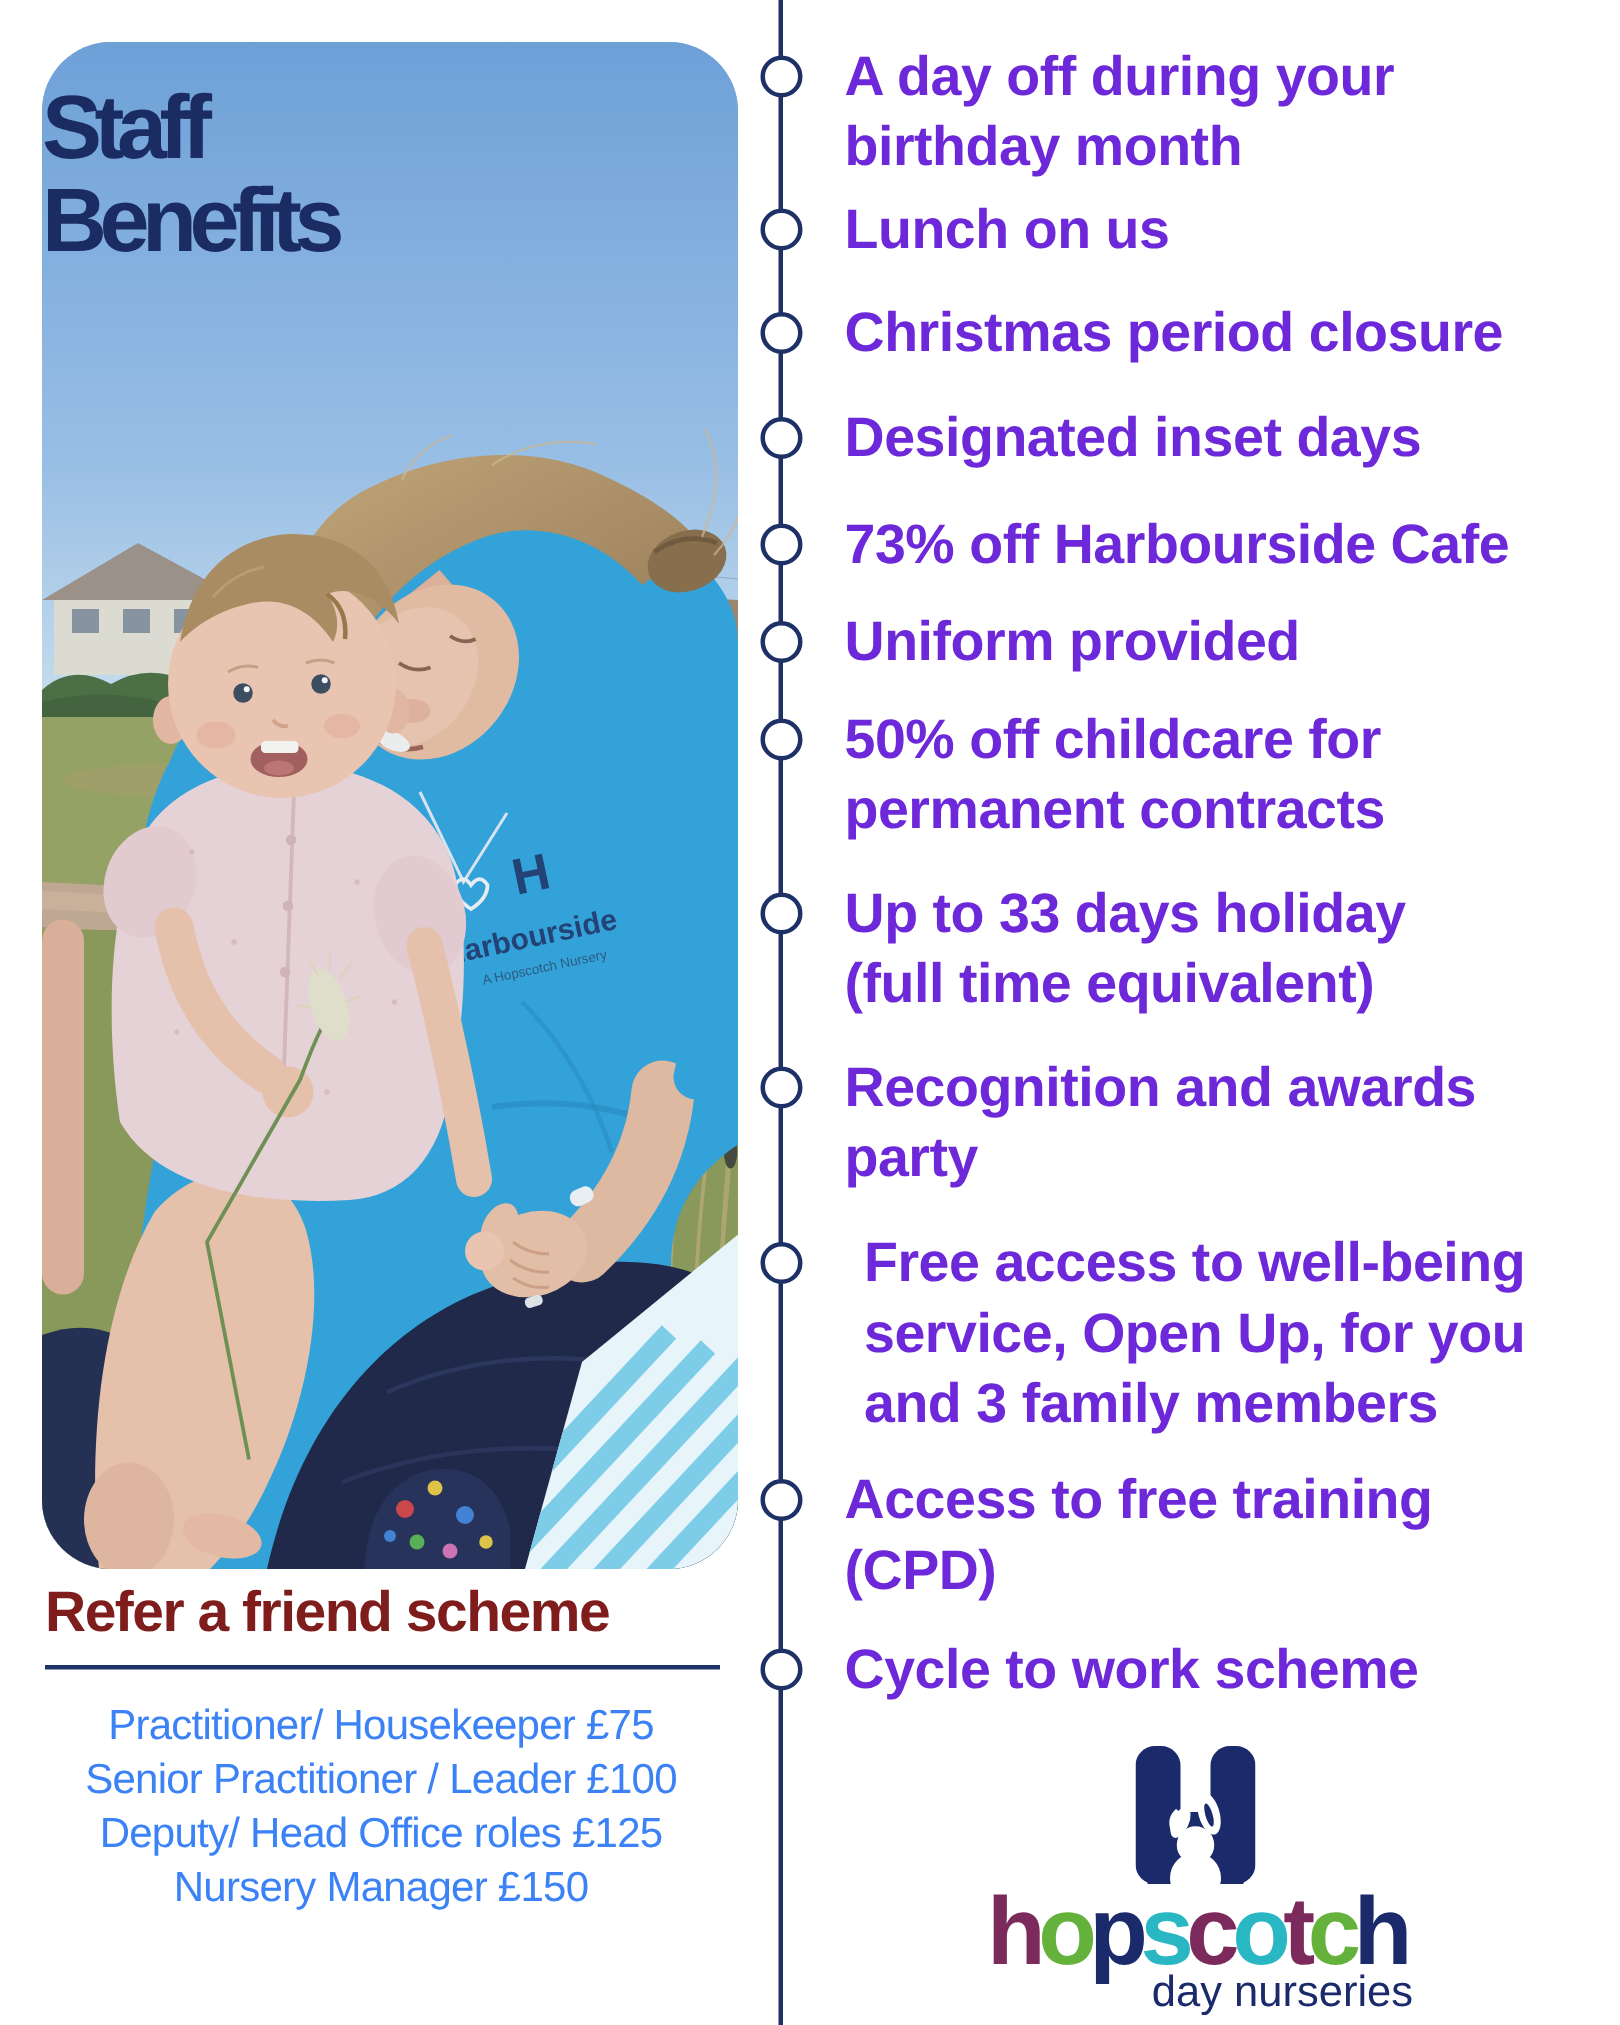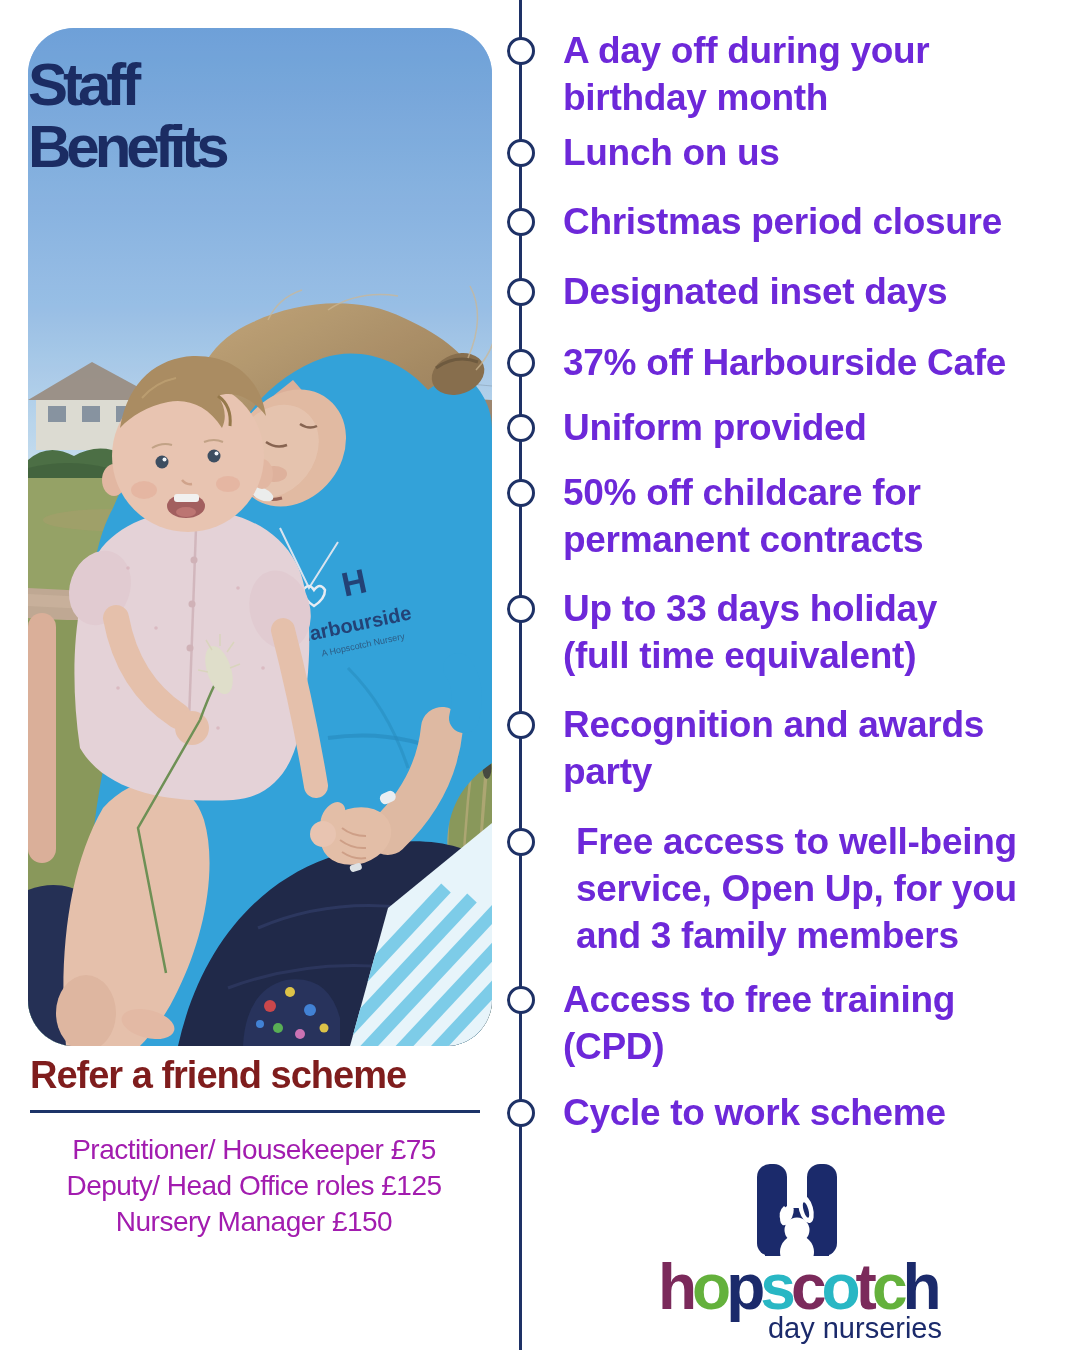--- a/index.html
+++ b/index.html
@@ -30,21 +30,21 @@
     font-size:37px;line-height:47px;font-weight:700;letter-spacing:-0.3px;
     white-space:pre-line;color:#6d28d9;
   }
   
   .refer-heading{
     position:absolute;left:30px;top:1054px;width:462px;
     font-size:38px;font-weight:bold;letter-spacing:-1px;color:#7f1d1d;
   }
   .refer-divider{position:absolute;left:30px;top:1110px;width:450px;height:3px;background:#1D3468;}
   .roles{position:absolute;left:28px;top:1132px;width:452px;text-align:center;}
-  .role-row{font-size:28px;line-height:36px;letter-spacing:-0.5px;color:#a21caf;}
+  .role-row{font-size:28px;line-height:36px;letter-spacing:-0.5px;color:#3b82f6;}
   
   .logo-mark{position:absolute;left:757px;top:1164px;width:80px;height:92px;}
   .logo-wordmark{
     position:absolute;left:658px;top:1252px;width:300px;text-align:left;
     font-size:64px;font-weight:bold;letter-spacing:-5px;line-height:70px;white-space:nowrap;
   }
   .logo-tagline{
     position:absolute;left:700px;top:1312px;width:242px;text-align:right;
     font-size:29px;color:#1B2A6B;letter-spacing:0px;
   }
@@ -265,21 +265,21 @@
       <div class="tl-node" style="top: 37px;"></div>
       <div class="benefit-item" style="top: 27px;">A day off during your
 birthday month</div>
       <div class="tl-node" style="top: 139px;"></div>
       <div class="benefit-item" style="top: 129px;">Lunch on us</div>
       <div class="tl-node" style="top: 208px;"></div>
       <div class="benefit-item" style="top: 198px;">Christmas period closure</div>
       <div class="tl-node" style="top: 278px;"></div>
       <div class="benefit-item" style="top: 268px;">Designated inset days</div>
       <div class="tl-node" style="top: 349px;"></div>
-      <div class="benefit-item" style="top: 339px;">37% off Harbourside Cafe</div>
+      <div class="benefit-item" style="top: 339px;">73% off Harbourside Cafe</div>
       <div class="tl-node" style="top: 414px;"></div>
       <div class="benefit-item" style="top: 404px;">Uniform provided</div>
       <div class="tl-node" style="top: 479px;"></div>
       <div class="benefit-item" style="top: 469px;">50% off childcare for
 permanent contracts</div>
       <div class="tl-node" style="top: 595px;"></div>
       <div class="benefit-item" style="top: 585px;">Up to 33 days holiday
 (full time equivalent)</div>
       <div class="tl-node" style="top: 711px;"></div>
       <div class="benefit-item" style="top: 701px;">Recognition and awards
@@ -292,20 +292,21 @@
       <div class="benefit-item" style="top: 976px;">Access to free training
 (CPD)</div>
       <div class="tl-node" style="top: 1099px;"></div>
       <div class="benefit-item" style="top: 1089px;">Cycle to work scheme</div>
     </div>
 
   <div class="refer-heading">Refer a friend scheme</div>
   <div class="refer-divider"></div>
   <div class="roles" id="roles">
       <div class="role-row">Practitioner/ Housekeeper £75</div>
+      <div class="role-row">Senior Practitioner / Leader £100</div>
       <div class="role-row">Deputy/ Head Office roles £125</div>
       <div class="role-row">Nursery Manager £150</div>
     </div>
 
   <svg class="logo-mark" viewBox="0 0 80 92" aria-hidden="true">
     <rect x="0" y="0" width="30" height="92" rx="13" fill="#1B2A6B"></rect>
     <rect x="50" y="0" width="30" height="92" rx="13" fill="#1B2A6B"></rect>
     <rect x="14" y="44" width="52" height="48" fill="#1B2A6B"></rect>
     <rect x="8" y="70" width="64" height="22" fill="#1B2A6B"></rect>
 

